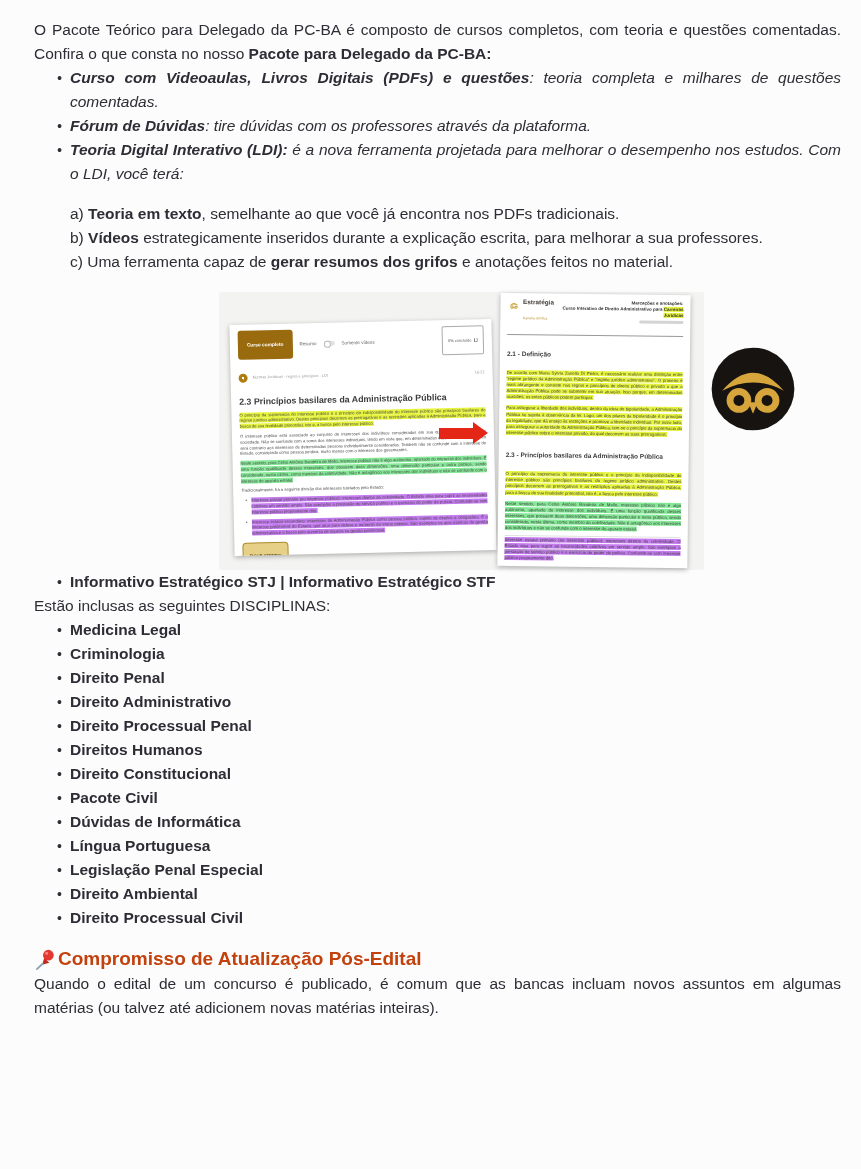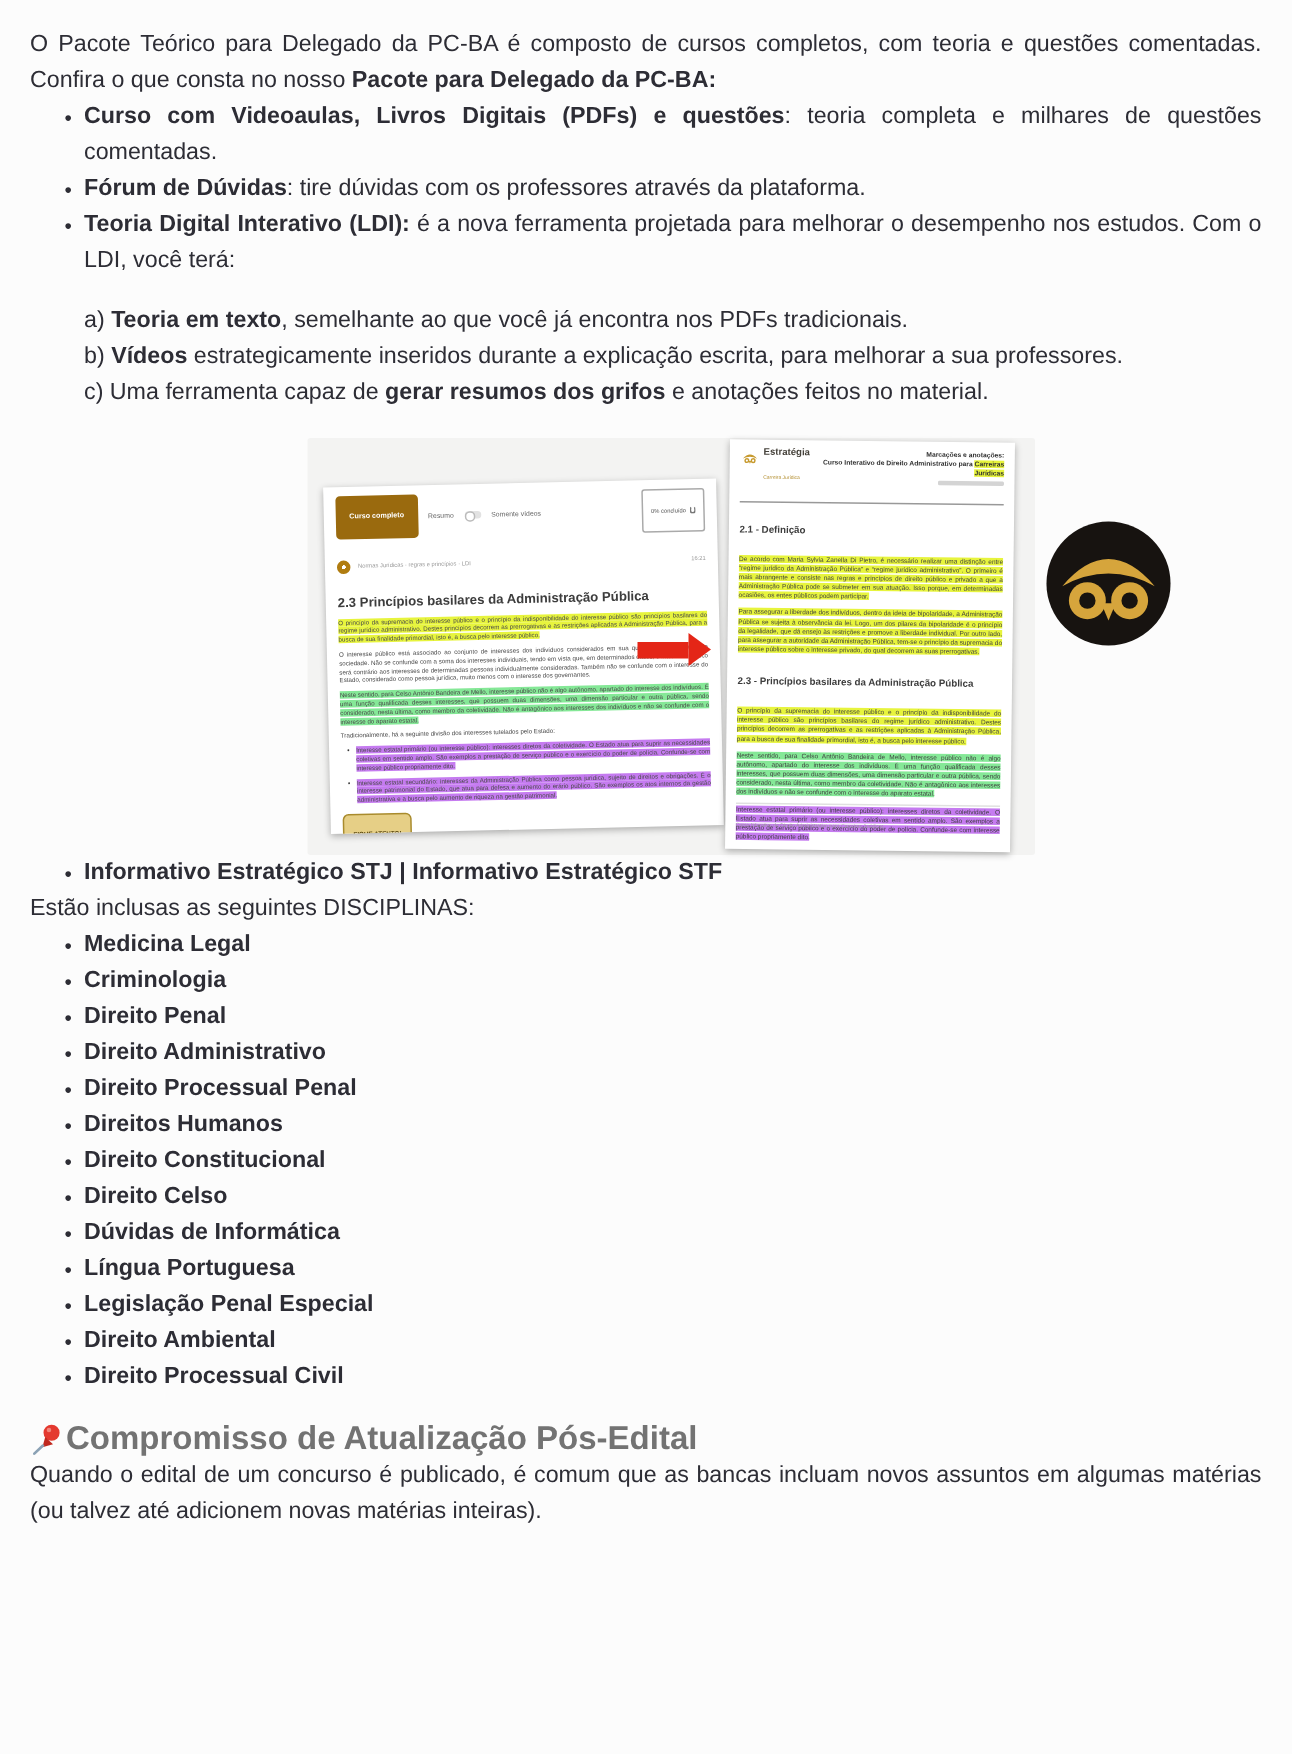--- a/index.html
+++ b/index.html
@@ -2,29 +2,29 @@
 <html><head>
 <meta charset="utf-8">
 <style>
   * { box-sizing: border-box; }
   html,body { margin:0; padding:0; }
   body {
     width:861px; height:1169px; overflow:hidden;
     background:#fcfcfc; color:#2d2d35;
     font-family:"Liberation Sans", sans-serif;
   }
-  .page { padding:18px 20px 0 20px; font-size:15.5px; line-height:24px; }
+  .page { padding:18px 20px 0 20px; font-size:15.5px; line-height:24px;margin-left:14px; }
   p.para { margin:0; text-align:justify; }
   b { font-weight:bold; }
 
   ul.blist { list-style:none; margin:0; padding:0 0 0 36px; }
   ul.blist li { position:relative; text-align:justify; }
   ul.blist li::before { content:"\2022"; position:absolute; left:-13px; top:0; font-size:14px; }
 
-  .features { margin-top:18px; }
+  .features { margin-top:18px;font-style:italic; }
   .ldi-block { margin:16px 0 0 36px; }
   .ldi-block p { margin:0; }
 
   
   .figure-row { position:relative; height:278px; margin-top:18px; }
   .ldi-figure { position:absolute; left:185px; top:0; width:485px; height:278px;
     background:#f3f3f2; border-radius:2px; margin:0; }
   .panel { position:absolute; background:#fff; box-shadow:0 1.5px 5px rgba(0,0,0,.3); }
   .panel-left { left:13px; top:30px; width:262px; height:231px; padding:6px 8px;
     transform:rotate(-1.3deg); z-index:1; overflow:hidden; }
@@ -77,22 +77,22 @@
     justify-content:space-between; font-size:3.4px; color:#999;
     border-top:.4px solid #e0e0e0; padding-top:2px; }
 
   
   .owl-badge { position:absolute; left:675px; top:53px; width:88px; height:88px; }
 
   .informativo-list { margin-top:36px; }
   .disc-intro { margin-top:12px; }
   .disciplines { margin-top:16px; }
 
-  h2.section-heading { margin:16px 0 0 0; font-size:22px; line-height:26px;
-    color:#737373; display:flex; align-items:center; }
+  h2.section-heading { margin:16px 0 0 0; font-size:19px; line-height:26px;
+    color:#c2410c; display:flex; align-items:center; }
   .pin { display:inline-flex; margin-right:1px; }
   .p1 { margin-top:22px; }
   .p2 { margin-top:0; }
 </style>
 </head>
 <body>
 
 <div class="page">
 
   <p class="para"><span>O Pacote Teórico para Delegado da PC-BA é composto de cursos completos, com teoria e questões comentadas. Confira o que consta no nosso </span><b>Pacote para Delegado da PC-BA:</b></p>
@@ -202,21 +202,21 @@
   <p class="para disc-intro">Estão inclusas as seguintes DISCIPLINAS:</p>
 
   <ul class="blist disciplines">
     <li><b>Medicina Legal</b></li>
     <li><b>Criminologia</b></li>
     <li><b>Direito Penal</b></li>
     <li><b>Direito Administrativo</b></li>
     <li><b>Direito Processual Penal</b></li>
     <li><b>Direitos Humanos</b></li>
     <li><b>Direito Constitucional</b></li>
-    <li><b>Direito Celso</b></li>
+    <li><b>Pacote Civil</b></li>
     <li><b>Dúvidas de Informática</b></li>
     <li><b>Língua Portuguesa</b></li>
     <li><b>Legislação Penal Especial</b></li>
     <li><b>Direito Ambiental</b></li>
     <li><b>Direito Processual Civil</b></li>
   </ul>
 
   <h2 class="section-heading">
     <span class="pin">
       <svg width="23" height="23" viewBox="0 0 24 24">

